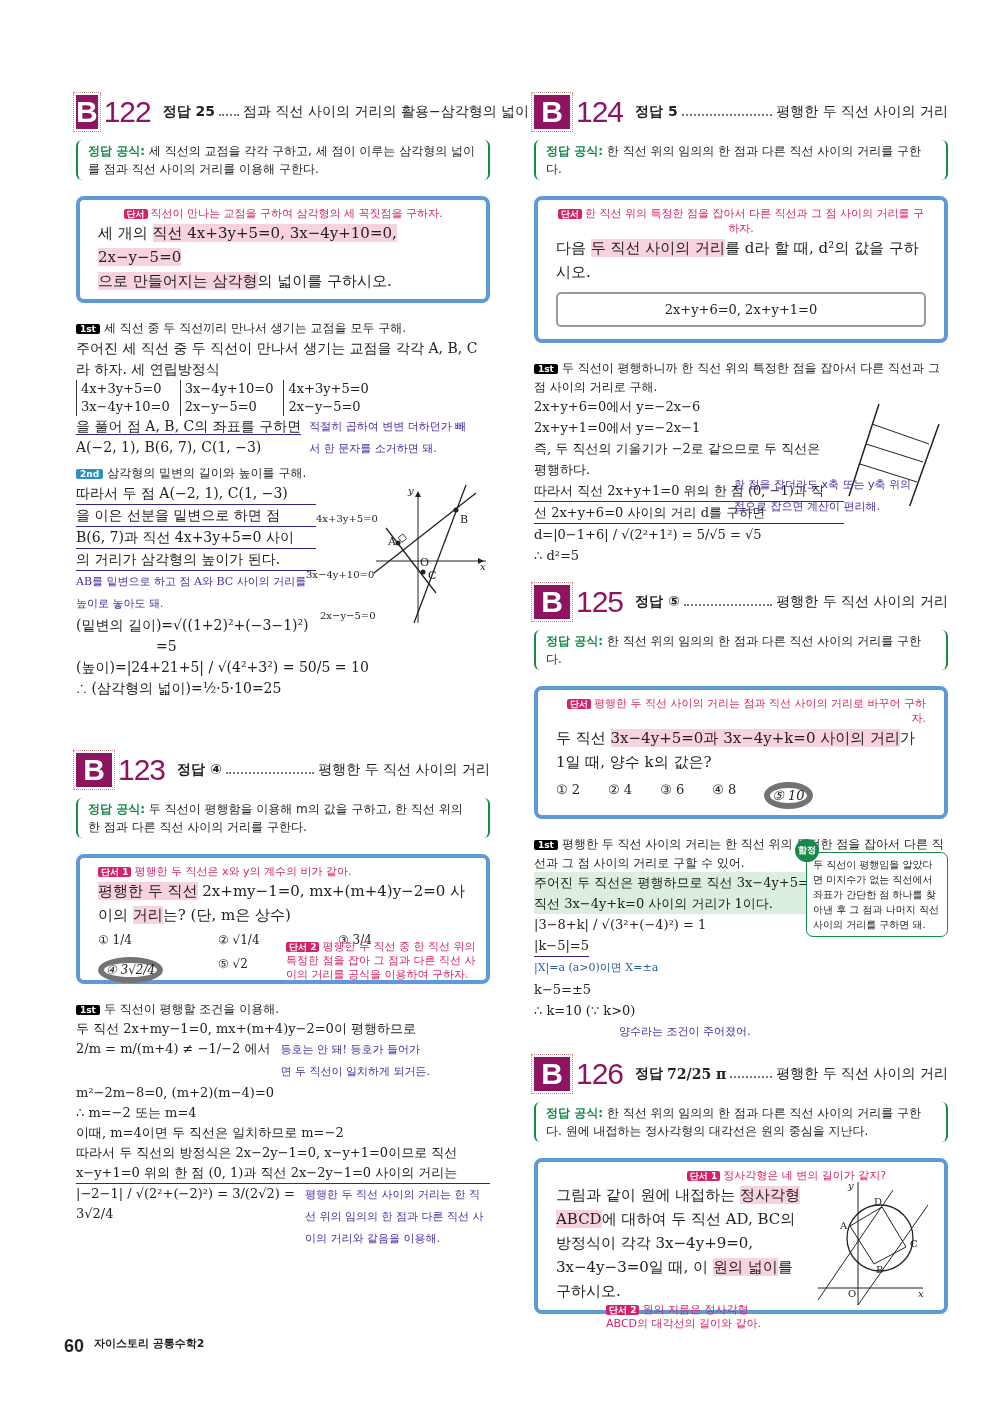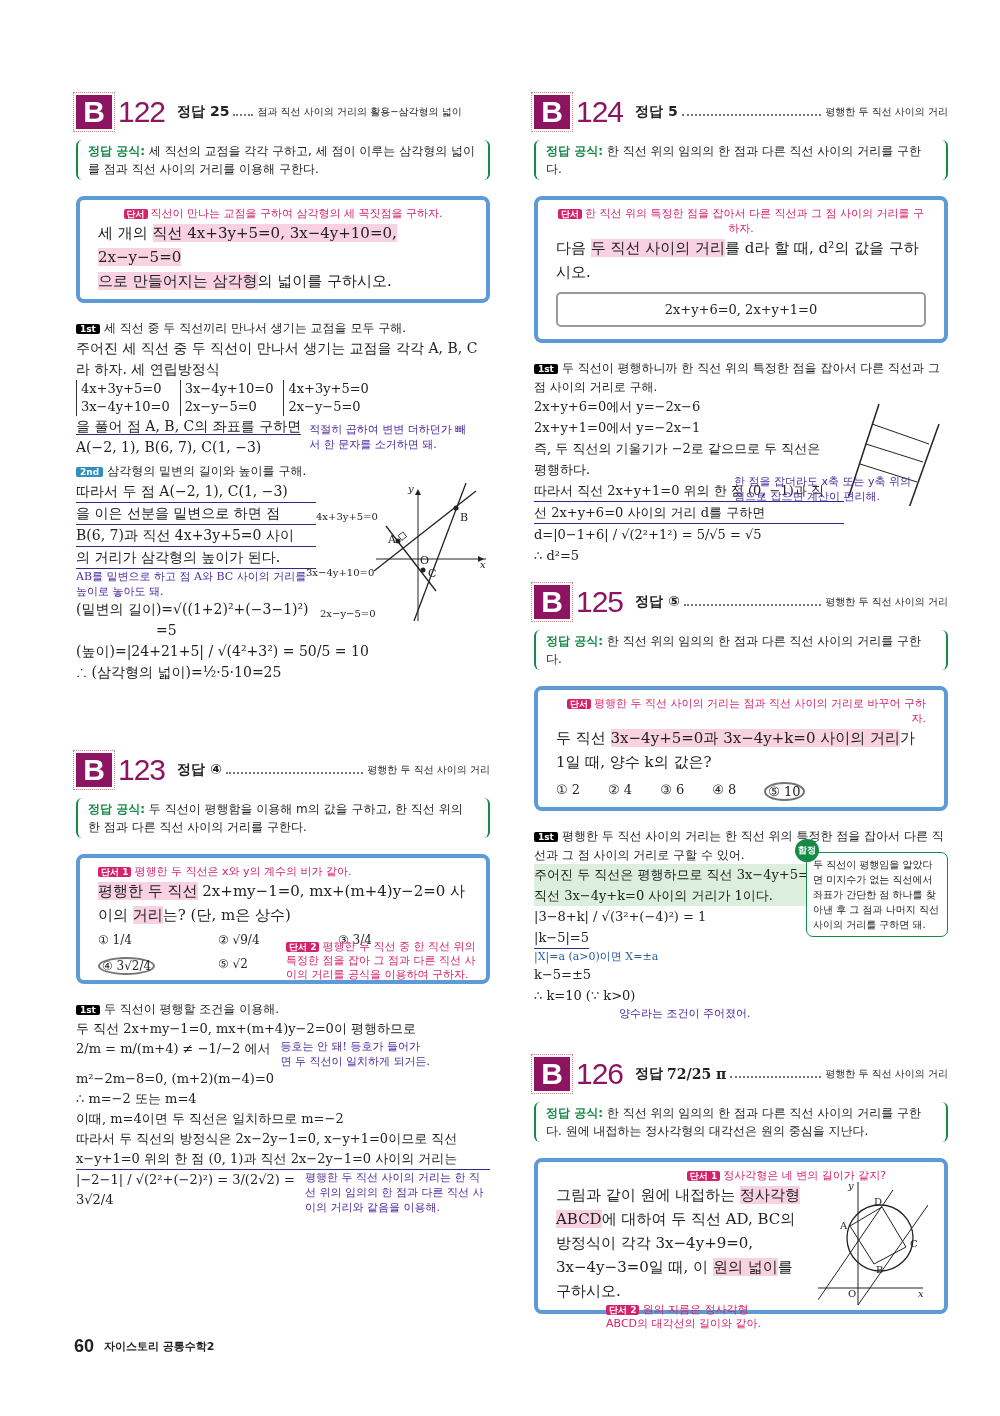--- a/index.html
+++ b/index.html
@@ -4,40 +4,40 @@
 <style>
   * { box-sizing: border-box; margin: 0; padding: 0; }
   body { width: 1000px; height: 1416px; background: #fff; position: relative; font-family: "DejaVu Sans", sans-serif; color: #222; overflow: hidden; }
   .col { position: absolute; }
   .math { font-family: "DejaVu Serif", serif; }
   .hdr { display: flex; align-items: center; height: 40px; position: relative; }
   .badge { width: 36px; height: 34px; background: #8c1460; color: #fff; font-weight: bold; font-size: 30px; display: flex; align-items: center; justify-content: center; outline: 1px dotted #c88; outline-offset: 2px; font-family: "Liberation Sans", sans-serif; }
   .num { color: #8c1460; font-size: 30px; margin-left: 6px; font-family: "Liberation Sans", sans-serif; letter-spacing: -1px; }
   .ans { font-size: 14px; font-weight: bold; margin-left: 12px; white-space: nowrap; }
   .dots { flex: 1; border-bottom: 2px dotted #777; margin: 0 4px; height: 8px; }
-  .topic { font-size: 10px; white-space: nowrap; }
+  .topic { font-size: 14px; white-space: nowrap; }
   .formula { margin-top: 8px; font-size: 12px; line-height: 18px; padding: 2px 10px; border-left: 2px solid #178a4a; border-right: 2px solid #178a4a; border-radius: 6px; }
   .formula .lbl { color: #178a4a; font-weight: bold; }
   .qbox { border: 4px solid #5d9ad6; border-radius: 8px; background: #fff; padding: 6px 18px; margin-top: 16px; position: relative; }
   .hint { color: #d6226b; font-size: 11px; }
   .hint .tag { background: #d6226b; color: #fff; font-weight: bold; padding: 0 3px; border-radius: 2px; font-size: 9px; margin-right: 3px; }
   .qtext { font-size: 15px; line-height: 24px; }
   .hl { background: #f9d2e2; }
   .step { font-size: 12px; margin-top: 16px; line-height: 18px; }
   .step .tag { background: #000000; color: #fff; font-weight: bold; font-size: 9px; padding: 0 4px; border-radius: 2px; margin-right: 4px; }
   .step .tag2 { background: #2f8fbf; }
   .body { font-size: 14px; line-height: 21px; }
   .ul { border-bottom: 1px solid #2a2a8a; }
-  .note { color: #4b2aa0; font-size: 11px; line-height: 15px; }
+  .note { color: #4b2aa0; font-size: 11px; line-height: 22px; }
   .choices { display: flex; font-size: 13px; margin-top: 8px; }
   .choices span { margin-right: 28px; }
-  .circled { border: 2px solid #737373; border-radius: 50%; padding: 0 2px; }
+  .circled { border: 6px solid #737373; border-radius: 50%; padding: 0 2px; font-style: italic; }
   .green-bg { background: #dceedd; }
   .tipbox { position: absolute; border: 1px solid #178a4a; border-radius: 7px; font-size: 10px; line-height: 15px; padding: 4px 6px; background: #fff; }
-  .footer { position: absolute; left: 74px; top: 1336px; display: flex; align-items: center; }
+  .footer { position: absolute; left: 64px; top: 1336px; display: flex; }
   .footer .pg { font-size: 18px; font-weight: bold; margin-right: 10px; font-family: "Liberation Sans", sans-serif; }
   .footer .bk { font-size: 11px; font-weight: bold; }
 </style>
 </head>
 <body>
 
 <div class="col" style="left:76px; top:92px; width:414px;">
 
   <div>
     <div class="hdr">
@@ -68,21 +68,21 @@
           </div>
         <div style="border-left:1px solid #333; padding-left:4px">
             <div>3x−4y+10=0</div>
             <div>2x−y−5=0</div>
           </div>
         <div style="border-left:1px solid #333; padding-left:4px">
             <div>4x+3y+5=0</div>
             <div>2x−y−5=0</div>
           </div>
       </div>
-      <div style="display:flex; align-items:center; gap:8px;">
+      <div style="display:flex; align-items:flex-start; gap:8px;">
         <div><span class="ul">을 풀어 점 A, B, C의 좌표를 구하면</span><div>A(−2, 1), B(6, 7), C(1, −3)</div></div>
         <div class="note" style="width:160px">적절히 곱하여 변변 더하던가 빼서 한 문자를 소거하면 돼.</div>
       </div>
     </div>
 
     <div class="step" style="margin-top:4px"><span class="tag tag2">2nd</span><span>삼각형의 밑변의 길이와 높이를 구해.</span></div>
     <div style="display:flex">
       <div class="body math" style="width:240px">
         <div class="ul">따라서 두 점 A(−2, 1), C(1, −3)</div>
         <div class="ul">을 이은 선분을 밑변으로 하면 점</div>
@@ -133,21 +133,21 @@
       <span class="lbl">정답 공식:</span>
       <span>두 직선이 평행함을 이용해 m의 값을 구하고, 한 직선 위의 한 점과 다른 직선 사이의 거리를 구한다.</span>
     </div>
     <div class="qbox" style="height:130px">
       <div class="hint"><span class="tag">단서 1</span><span>평행한 두 직선은 x와 y의 계수의 비가 같아.</span></div>
       <div class="qtext math">
         <span class="hl">평행한 두 직선</span><span> 2x+my−1=0, mx+(m+4)y−2=0 사이의 </span><span class="hl">거리</span><span>는? (단, m은 상수)</span>
       </div>
       <div class="math" style="position:relative; height:50px; font-size:12px;">
         <span style="position:absolute; left:0; top:6px;">① 1/4</span>
-        <span style="position:absolute; left:120px; top:6px;">② √9/4</span>
+        <span style="position:absolute; left:120px; top:6px;">② √1/4</span>
         <span style="position:absolute; left:240px; top:6px;">③ 3/4</span>
         <span class="circled" style="position:absolute; left:0; top:30px;">④ 3√2/4</span>
         <span style="position:absolute; left:120px; top:30px;">⑤ √2</span>
       </div>
       <div class="hint" style="position:absolute; left:206px; top:82px; width:190px; line-height:14px;"><span class="tag">단서 2</span><span>평행한 두 직선 중 한 직선 위의 특정한 점을 잡아 그 점과 다른 직선 사이의 거리를 공식을 이용하여 구하자.</span></div>
     </div>
 
     <div class="step"><span class="tag">1st</span><span>두 직선이 평행할 조건을 이용해.</span></div>
     <div class="body math" style="font-size:13px; line-height:20px;">
       <div>두 직선 2x+my−1=0, mx+(m+4)y−2=0이 평행하므로</div>

